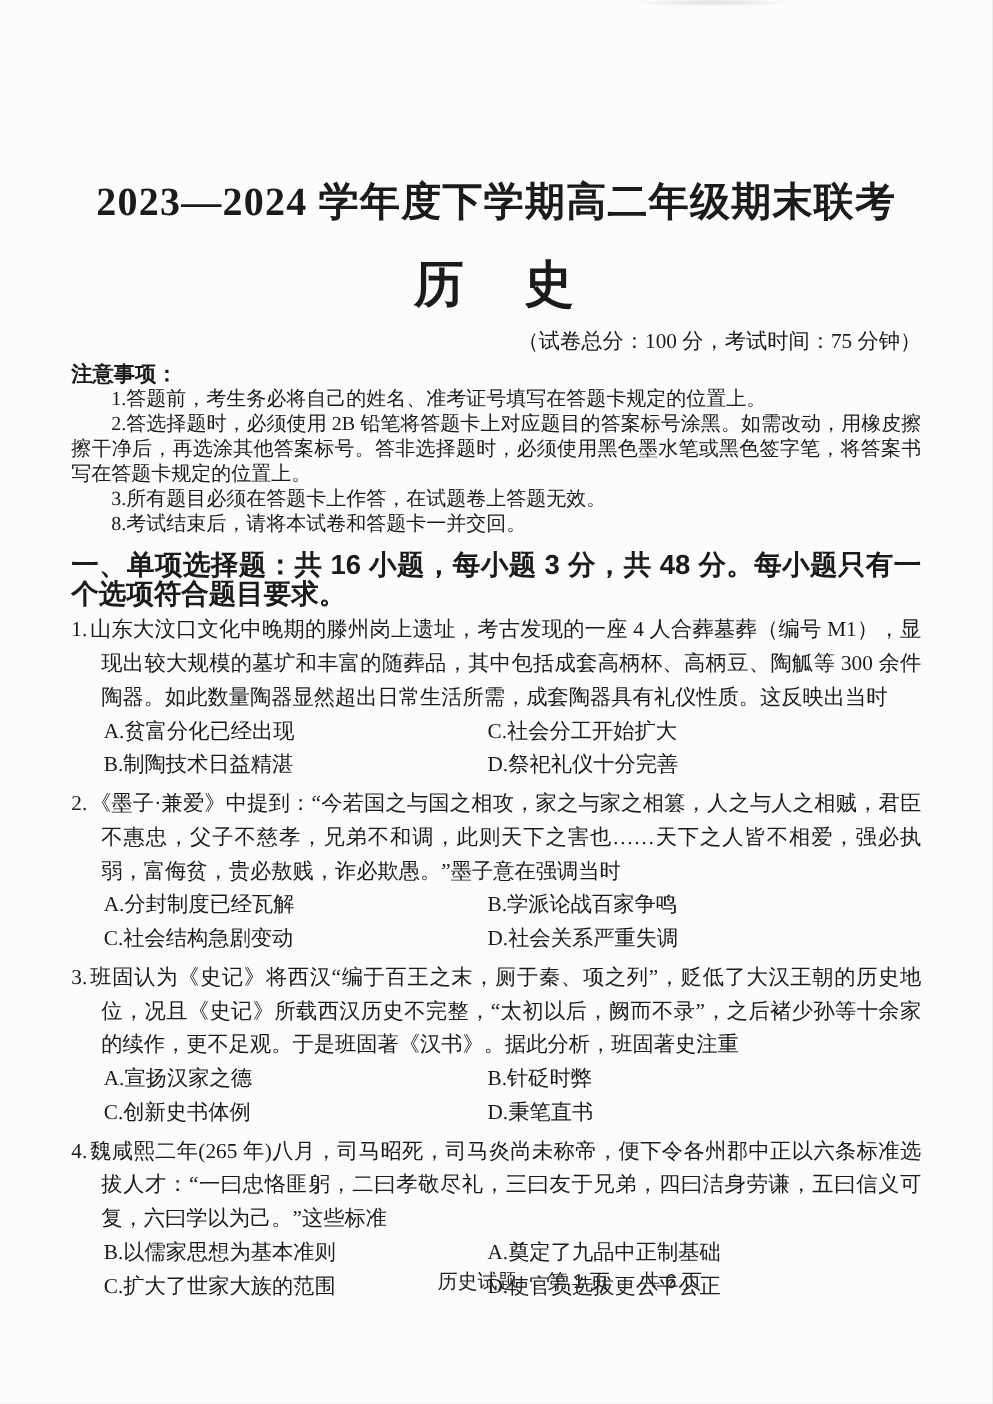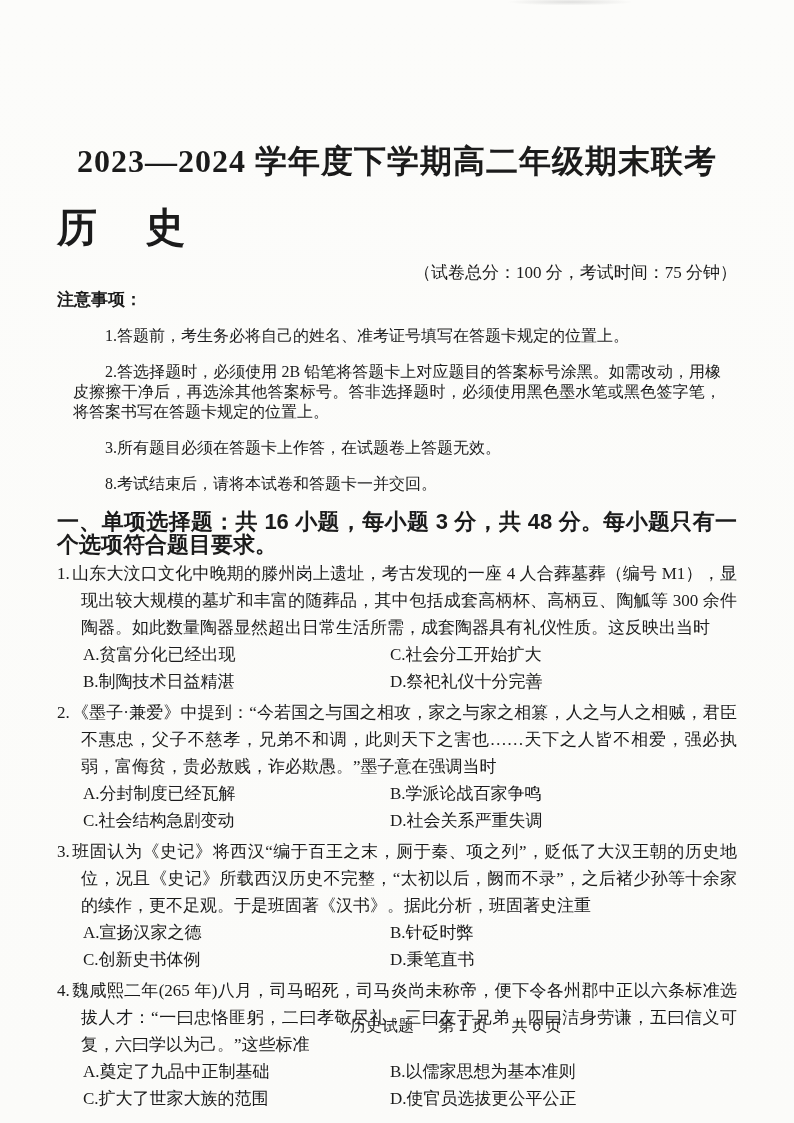--- a/index.html
+++ b/index.html
@@ -31,39 +31,39 @@
     font-weight: bold;
     text-align: center;
     line-height: 38px;
     letter-spacing: 1px;
     white-space: nowrap;
   }
   .subject {
     margin-top: 26px;
     font-size: 40px;
     font-weight: bold;
-    text-align: left;
+    text-align: center;
     line-height: 44px;
     letter-spacing: 4px;
   }
   .meta {
     margin-top: 12px;
     font-size: 17px;
     text-align: right;
     line-height: 22px;
   }
   .notice-heading {
     margin-top: 5px;
     font-family: "Liberation Sans", "DejaVu Sans", sans-serif;
     font-weight: bold;
     font-size: 17px;
     line-height: 21px;
   }
   .notice-item {
-    margin: 16px;
+    margin: 0;
     font-size: 16px;
     line-height: 20px;
     text-indent: 2em;
     text-align: justify;
   }
   .section-header {
     margin-top: 10px;
     font-family: "Liberation Sans", "DejaVu Sans", sans-serif;
     font-weight: bold;
     font-size: 22px;
@@ -145,22 +145,22 @@
         <span class="opt">A.宣扬汉家之德</span>
         <span class="opt">B.针砭时弊</span>
         <span class="opt">C.创新史书体例</span>
         <span class="opt">D.秉笔直书</span>
       </div>
     </div>
 
     <div class="question">
       <p class="stem"><span class="qnum">4.</span><span>魏咸熙二年(265 年)八月，司马昭死，司马炎尚未称帝，便下令各州郡中正以六条标准选拔人才：“一曰忠恪匪躬，二曰孝敬尽礼，三曰友于兄弟，四曰洁身劳谦，五曰信义可复，六曰学以为己。”这些标准</span></p>
       <div class="options">
+        <span class="opt">B.以儒家思想为基本准则</span>
         <span class="opt">A.奠定了九品中正制基础</span>
-        <span class="opt">B.以儒家思想为基本准则</span>
         <span class="opt">C.扩大了世家大族的范围</span>
         <span class="opt">D.使官员选拔更公平公正</span>
       </div>
     </div>
 
   </div>
 
   <div class="footer">
     <span>历史试题</span>
     <span>第 1 页</span>

